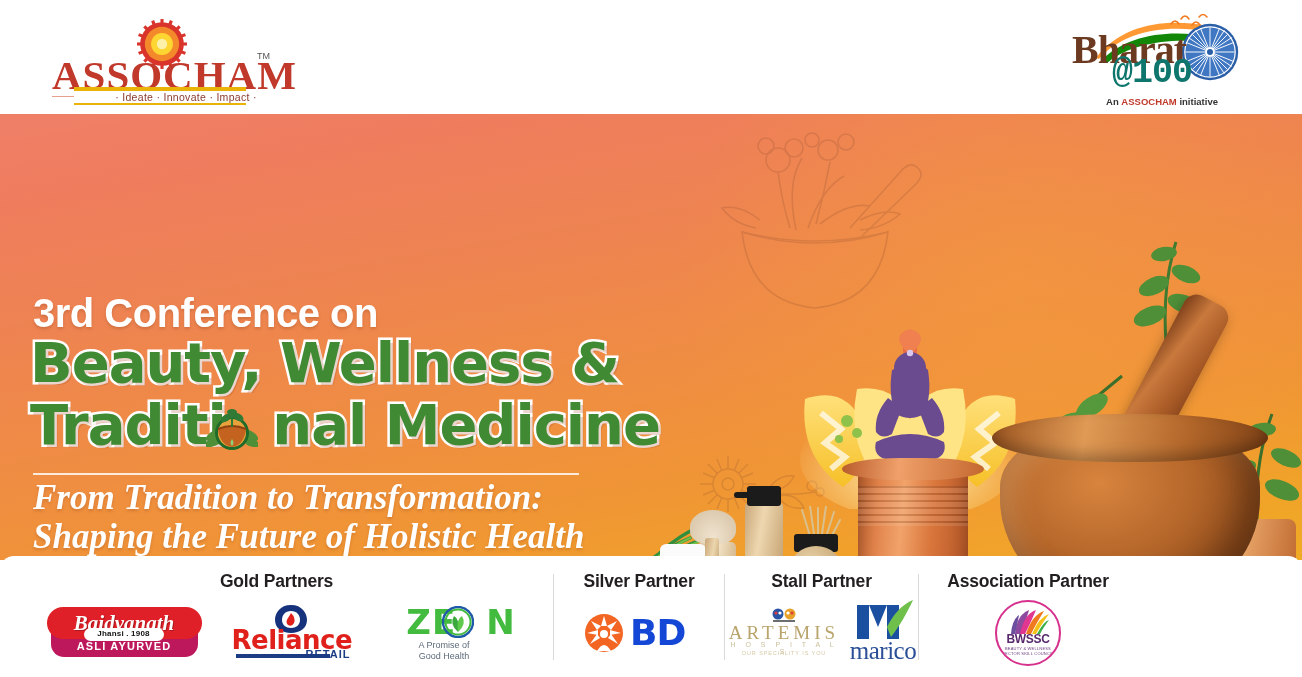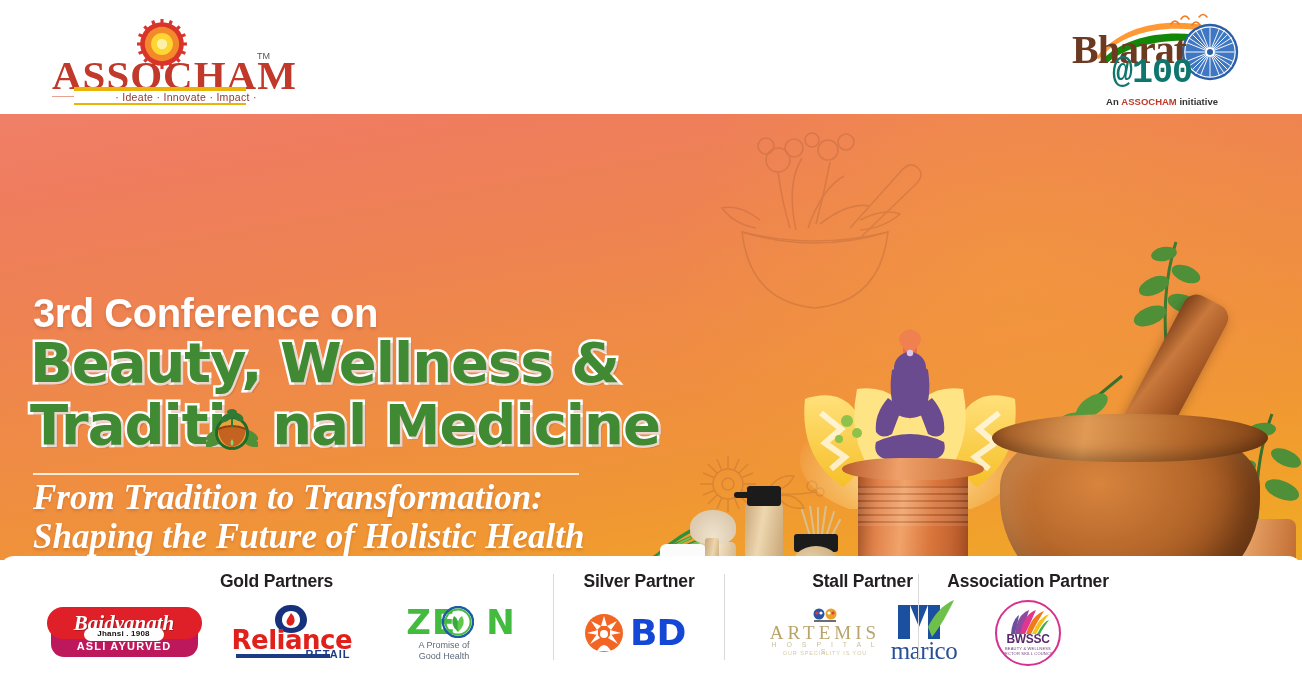--- a/index.html
+++ b/index.html
@@ -540,21 +540,21 @@
             <circle cx="20" cy="21" r="4" fill="#ffffff"></circle>
             <path d="M13 38 q7 -12 14 0 Z" fill="#ffffff"></path>
           </svg>
           <div class="bd-word">BD</div>
         </div>
       </div>
     </div>
 
     <div class="vdiv" style="left:724px;"></div>
 
-    <div class="p-col" style="left:766px;width:193px;">
+    <div class="p-col" style="left:725px;width:193px;">
       <div class="p-title">Stall Partner</div>
       <div class="p-logos" style="gap:8px;justify-content:center;">
 
         <div class="lg-art">
           <svg class="art-mark" viewBox="0 0 30 15">
             <circle cx="9" cy="6" r="5.5" fill="#2a55a5"></circle>
             <circle cx="21" cy="6" r="5.5" fill="#e8a22b"></circle>
             <circle cx="7" cy="5" r="1.6" fill="#e23b3b"></circle>
               <circle cx="11" cy="5" r="1.6" fill="#fff"></circle>
             <circle cx="19" cy="5" r="1.6" fill="#fff"></circle>

